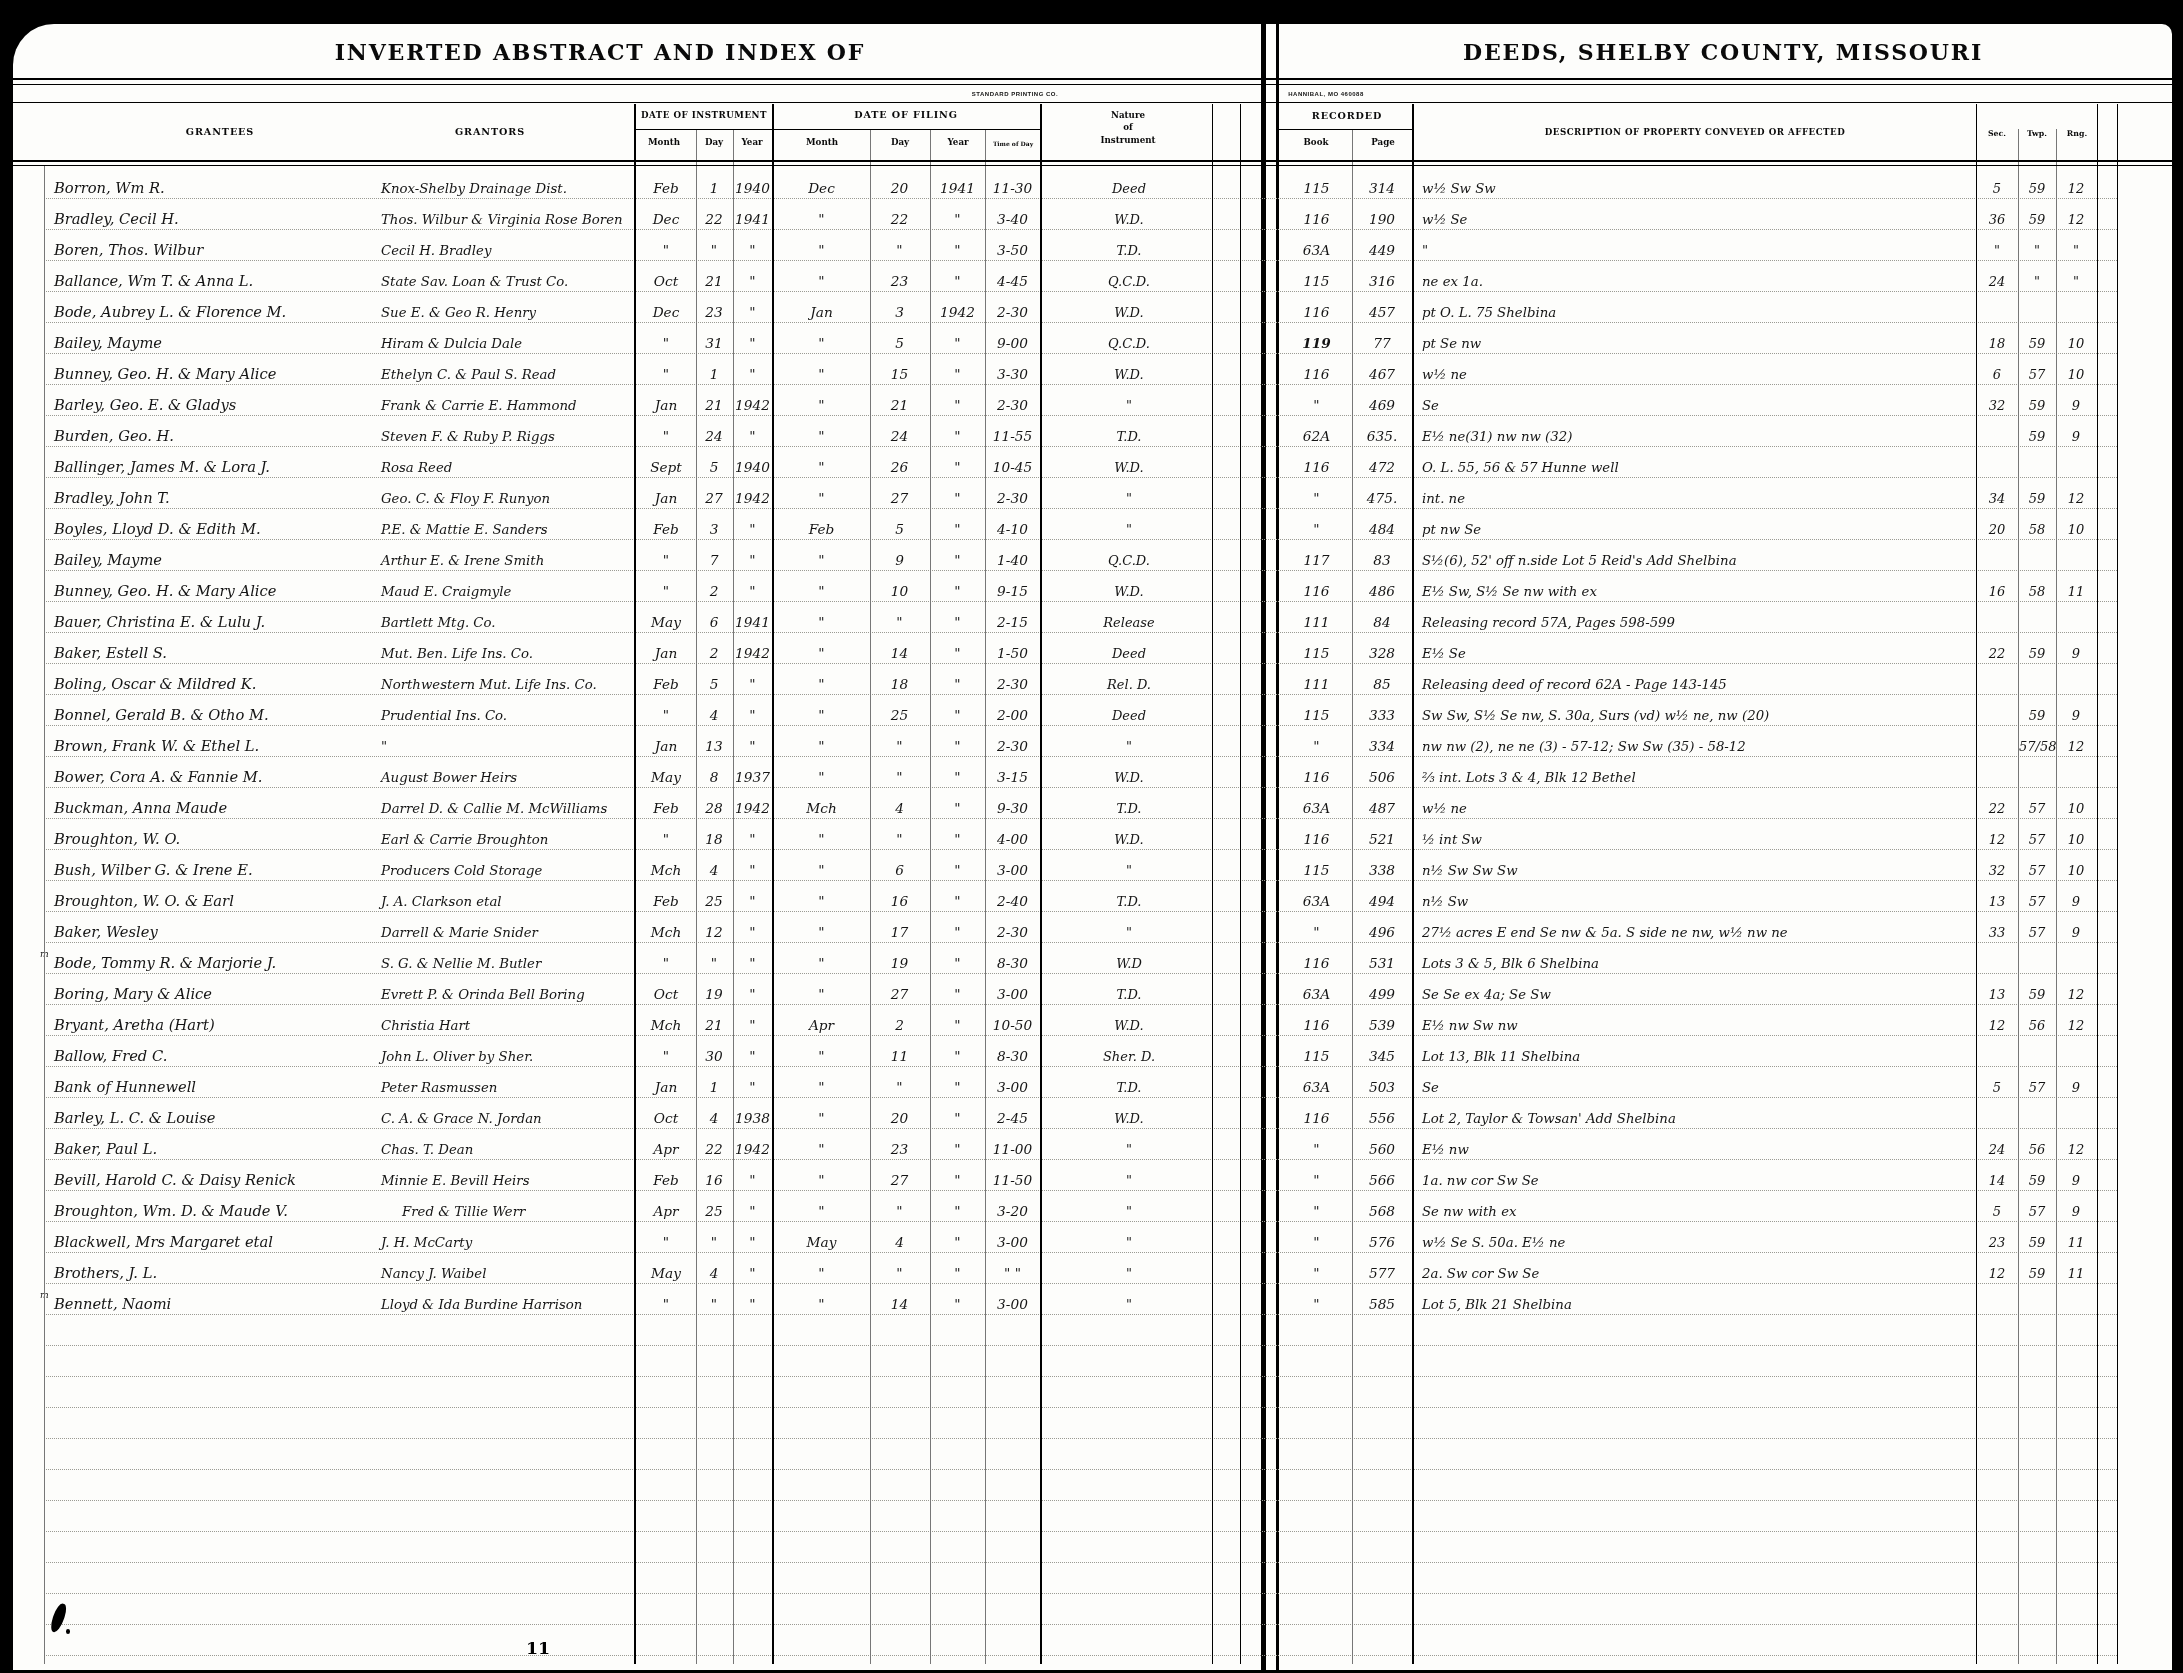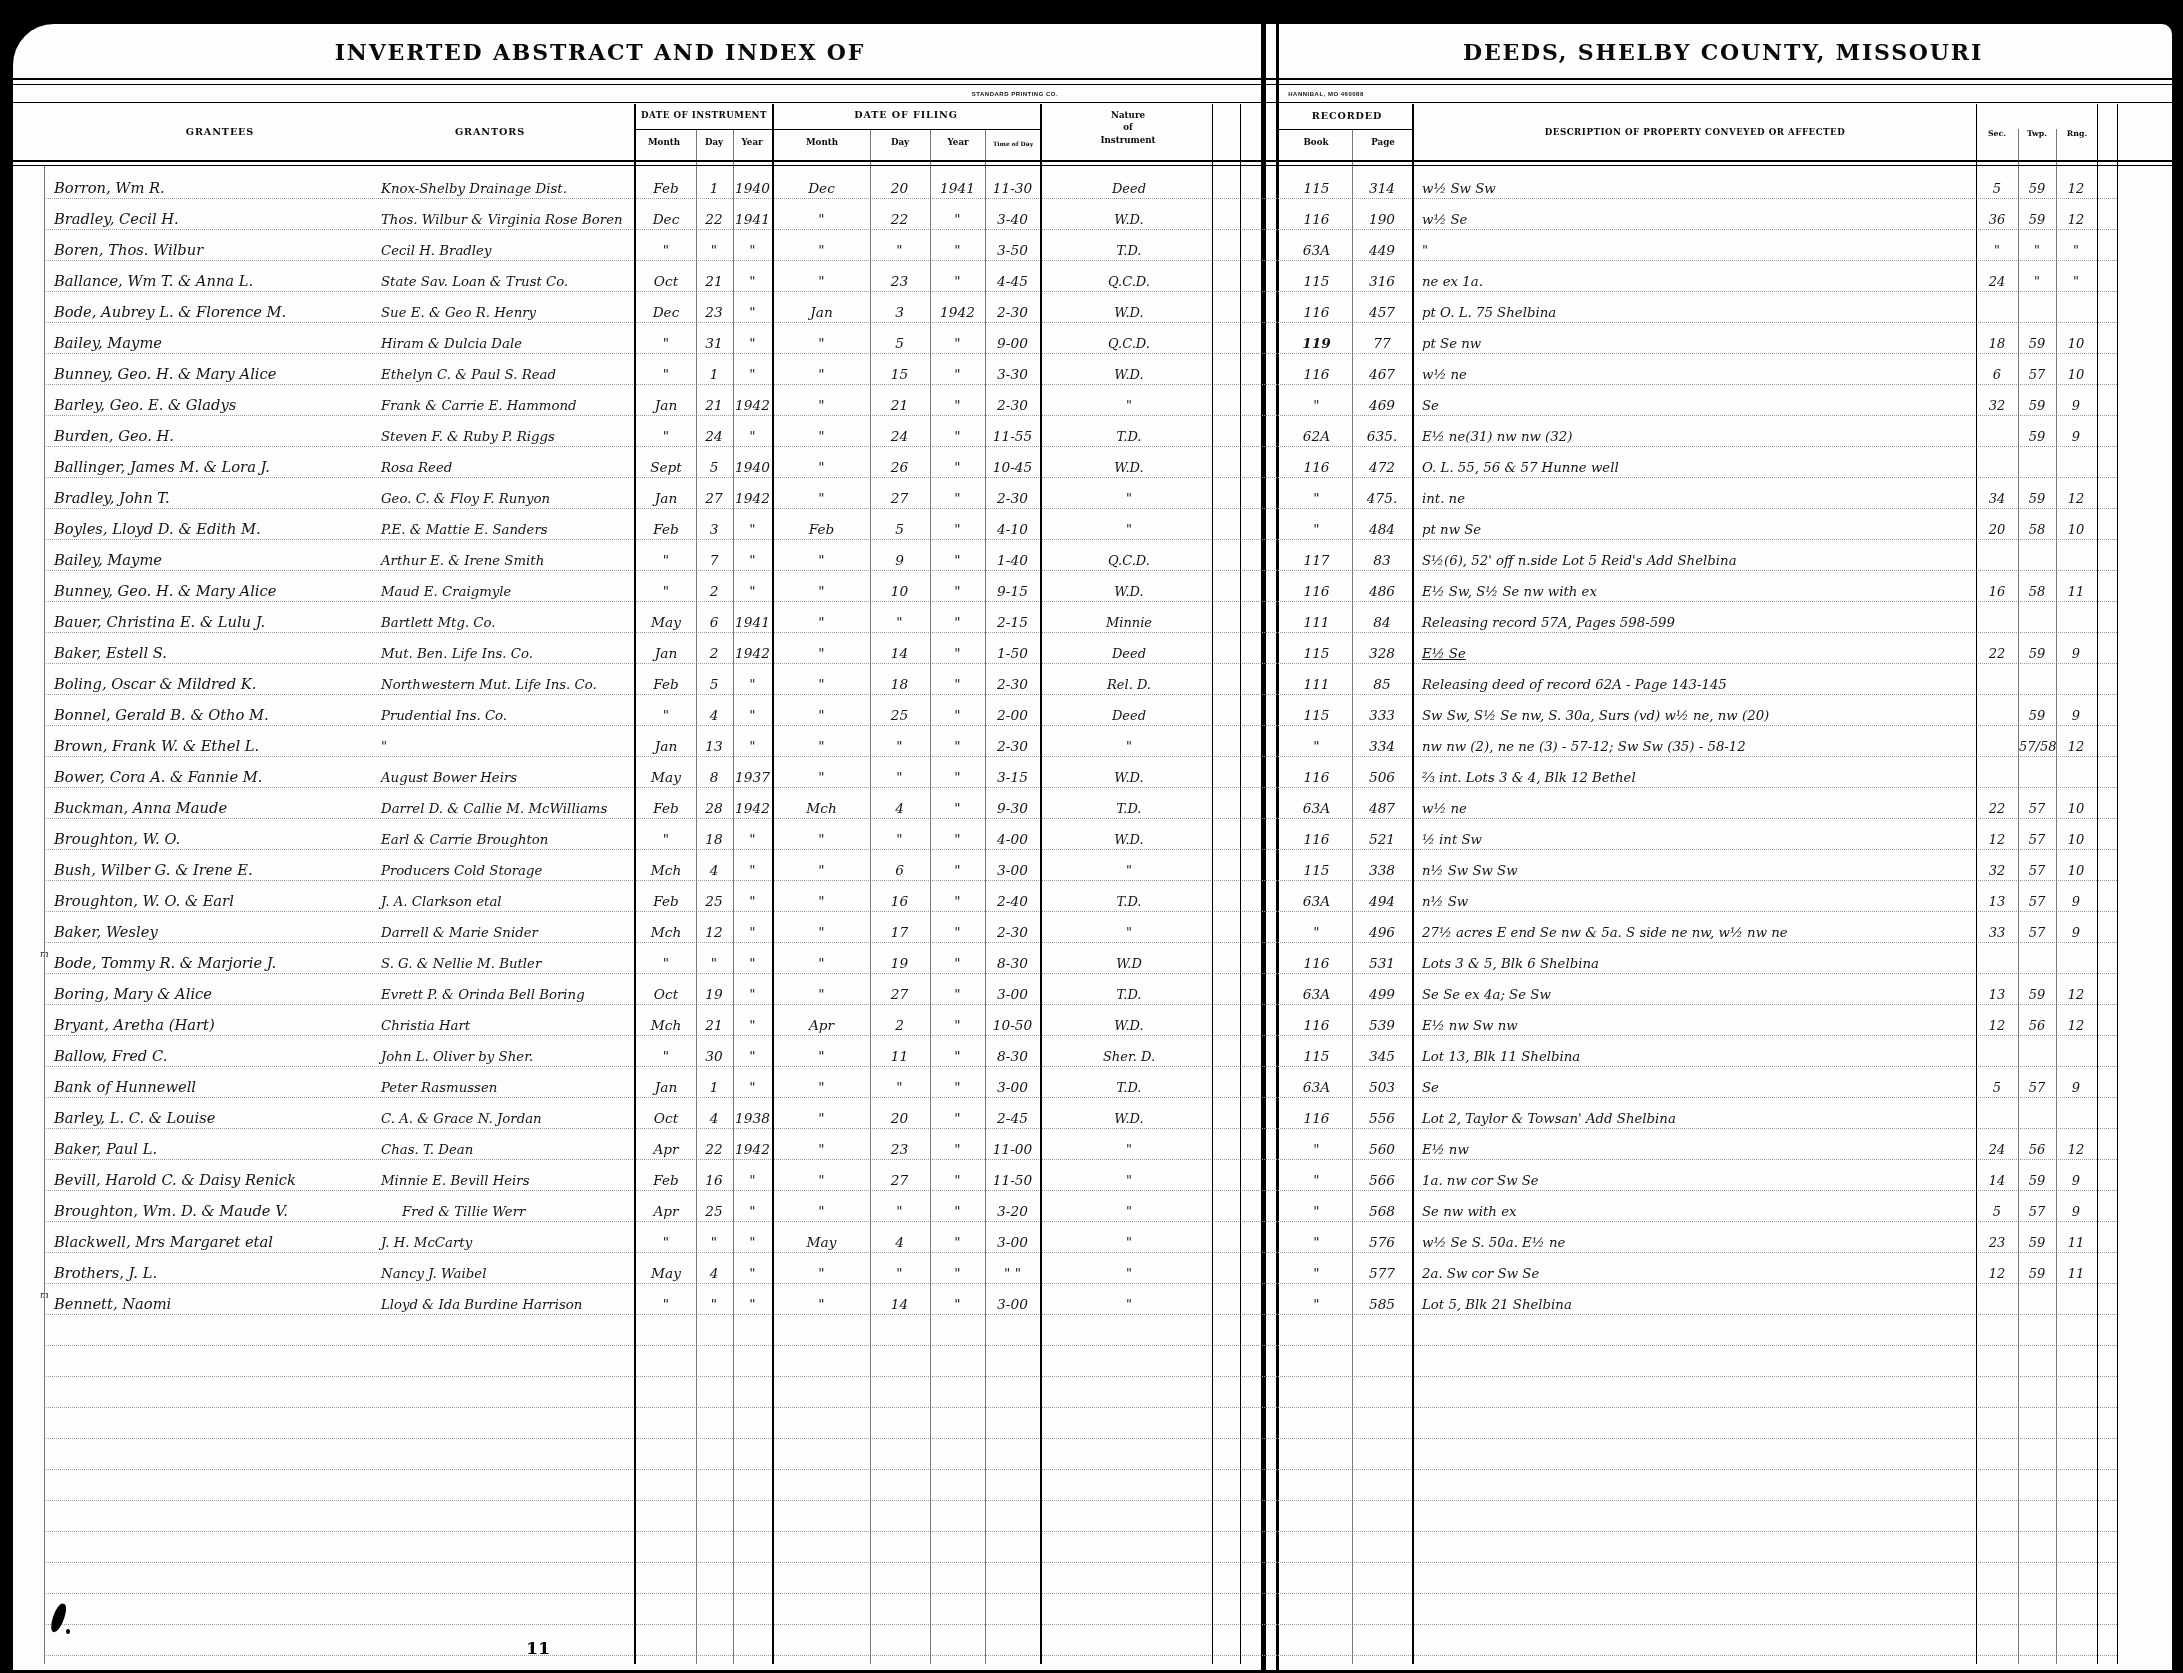--- a/index.html
+++ b/index.html
@@ -344,40 +344,40 @@
         <div class="rline"></div>
         <span class="cell c-g" style="left: 54px; width: 325px; text-align: left;">Bauer, Christina E. &amp; Lulu J.</span>
         <span class="cell c-gr" style="left: 381px; width: 251px; text-align: left;">Bartlett Mtg. Co.</span>
         <span class="cell c-im" style="left: 638px; width: 56px; text-align: center;">May</span>
         <span class="cell c-idy" style="left: 697px; width: 34px; text-align: center;">6</span>
         <span class="cell c-iy" style="left: 734px; width: 37px; text-align: center;">1941</span>
         <span class="cell c-fm" style="left: 775px; width: 93px; text-align: center;">"</span>
         <span class="cell c-fd" style="left: 871px; width: 57px; text-align: center;">"</span>
         <span class="cell c-fy" style="left: 932px; width: 51px; text-align: center;">"</span>
         <span class="cell c-t" style="left: 987px; width: 51px; text-align: center;">2-15</span>
-        <span class="cell c-n" style="left: 1047px; width: 164px; text-align: center;">Minnie</span>
+        <span class="cell c-n" style="left: 1047px; width: 164px; text-align: center;">Release</span>
         <span class="cell c-b" style="left: 1283px; width: 67px; text-align: center;">111</span>
         <span class="cell c-p" style="left: 1354px; width: 56px; text-align: center;">84</span>
         <span class="cell c-d" style="left: 1422px; width: 550px; text-align: left;">Releasing record 57A, Pages 598-599</span>
       </div>
       <div class="row">
         <div class="rline"></div>
         <span class="cell c-g" style="left: 54px; width: 325px; text-align: left;">Baker, Estell S.</span>
         <span class="cell c-gr" style="left: 381px; width: 251px; text-align: left;">Mut. Ben. Life Ins. Co.</span>
         <span class="cell c-im" style="left: 638px; width: 56px; text-align: center;">Jan</span>
         <span class="cell c-idy" style="left: 697px; width: 34px; text-align: center;">2</span>
         <span class="cell c-iy" style="left: 734px; width: 37px; text-align: center;">1942</span>
         <span class="cell c-fm" style="left: 775px; width: 93px; text-align: center;">"</span>
         <span class="cell c-fd" style="left: 871px; width: 57px; text-align: center;">14</span>
         <span class="cell c-fy" style="left: 932px; width: 51px; text-align: center;">"</span>
         <span class="cell c-t" style="left: 987px; width: 51px; text-align: center;">1-50</span>
         <span class="cell c-n" style="left: 1047px; width: 164px; text-align: center;">Deed</span>
         <span class="cell c-b" style="left: 1283px; width: 67px; text-align: center;">115</span>
         <span class="cell c-p" style="left: 1354px; width: 56px; text-align: center;">328</span>
-        <span class="cell c-d" style="left: 1422px; width: 550px; text-align: left; text-decoration: underline;">E½ Se</span>
+        <span class="cell c-d" style="left: 1422px; width: 550px; text-align: left;">E½ Se</span>
         <span class="cell c-s" style="left: 1978px; width: 38px; text-align: center;">22</span>
         <span class="cell c-tw" style="left: 2019px; width: 36px; text-align: center;">59</span>
         <span class="cell c-r" style="left: 2057px; width: 38px; text-align: center;">9</span>
       </div>
       <div class="row">
         <div class="rline"></div>
         <span class="cell c-g" style="left: 54px; width: 325px; text-align: left;">Boling, Oscar &amp; Mildred K.</span>
         <span class="cell c-gr" style="left: 381px; width: 251px; text-align: left;">Northwestern Mut. Life Ins. Co.</span>
         <span class="cell c-im" style="left: 638px; width: 56px; text-align: center;">Feb</span>
         <span class="cell c-idy" style="left: 697px; width: 34px; text-align: center;">5</span>

